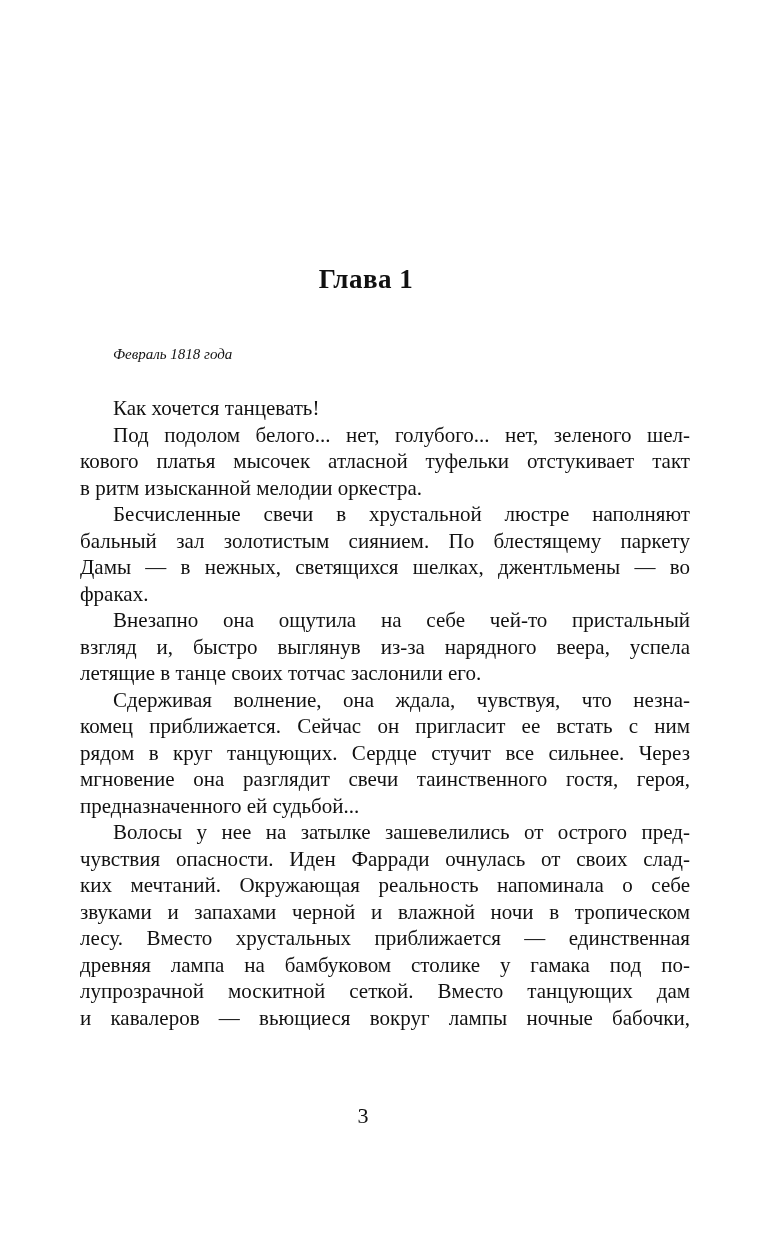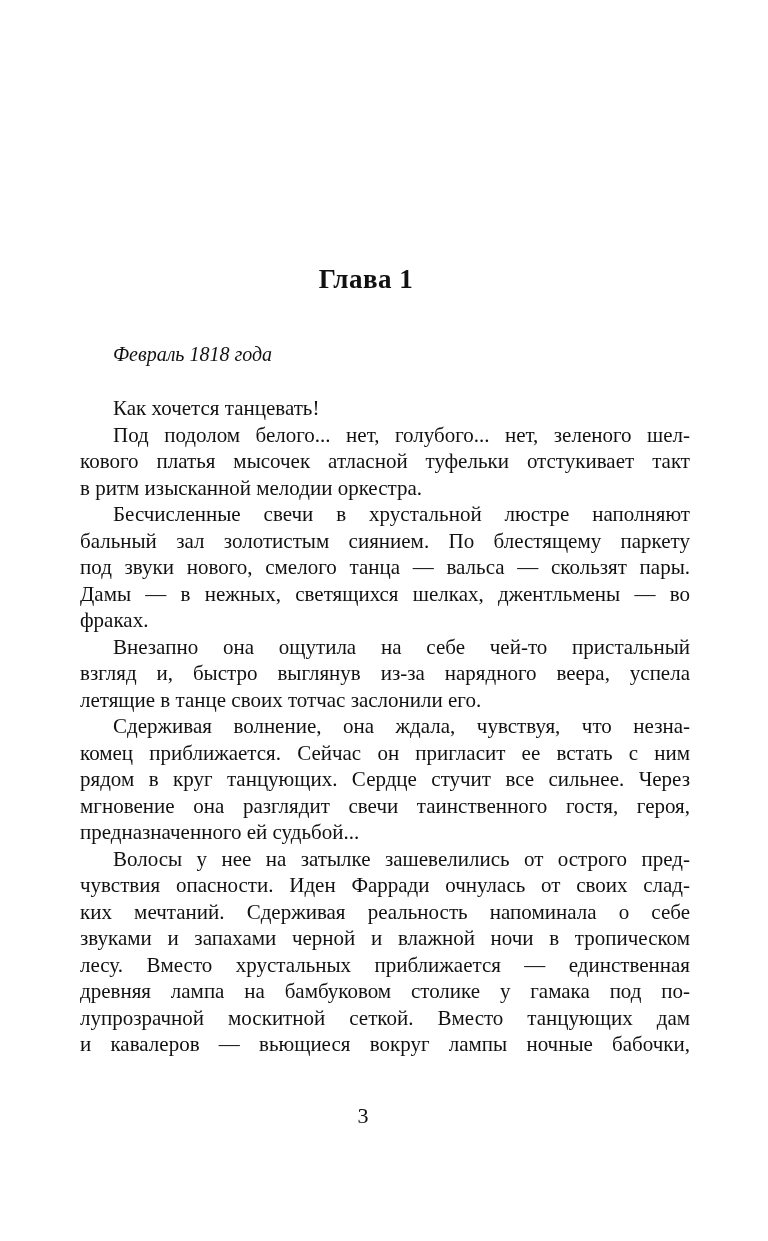--- a/index.html
+++ b/index.html
@@ -32,21 +32,21 @@
     font-size: 27px;
     font-weight: 700;
     letter-spacing: 0.5px;
     line-height: 32px;
   }
   .date-line {
     position: absolute;
     top: 341px;
     left: 113px;                  
     font-style: italic;
-    font-size: 20px;
+    font-size: 15px;
     line-height: 26.5px;
     white-space: nowrap;
   }
   .body-text {
     position: absolute;
     top: 395px;
     left: 80px;
     width: 610px;
     font-size: 21px;
     line-height: 26.5px;
@@ -89,40 +89,39 @@
         <div class="text-line first-line">Как хочется танцевать!</div>
       </div>
       <div class="paragraph">
         <div class="text-line first-line justified">Под подолом белого... нет, голубого... нет, зеленого шел-</div>
         <div class="text-line justified">кового платья мысочек атласной туфельки отстукивает такт</div>
         <div class="text-line">в ритм изысканной мелодии оркестра.</div>
       </div>
       <div class="paragraph">
         <div class="text-line first-line justified">Бесчисленные свечи в хрустальной люстре наполняют</div>
         <div class="text-line justified">бальный зал золотистым сиянием. По блестящему паркету</div>
-        <div class="text-line justified">под звуки нового, смелого танца — вальса — скользят пары.</div>
         <div class="text-line justified">Дамы — в нежных, светящихся шелках, джентльмены — во</div>
         <div class="text-line">фраках.</div>
       </div>
       <div class="paragraph">
         <div class="text-line first-line justified">Внезапно она ощутила на себе чей-то пристальный</div>
         <div class="text-line justified">взгляд и, быстро выглянув из-за нарядного веера, успела</div>
         <div class="text-line">летящие в танце своих тотчас заслонили его.</div>
       </div>
       <div class="paragraph">
         <div class="text-line first-line justified">Сдерживая волнение, она ждала, чувствуя, что незна-</div>
         <div class="text-line justified">комец приближается. Сейчас он пригласит ее встать с ним</div>
         <div class="text-line justified">рядом в круг танцующих. Сердце стучит все сильнее. Через</div>
         <div class="text-line justified">мгновение она разглядит свечи таинственного гостя, героя,</div>
         <div class="text-line">предназначенного ей судьбой...</div>
       </div>
       <div class="paragraph">
         <div class="text-line first-line justified">Волосы у нее на затылке зашевелились от острого пред-</div>
         <div class="text-line justified">чувствия опасности. Иден Фарради очнулась от своих слад-</div>
-        <div class="text-line justified">ких мечтаний. Сдерживая реальность напоминала о себе</div>
+        <div class="text-line justified">ких мечтаний. Окружающая реальность напоминала о себе</div>
         <div class="text-line justified">звуками и запахами черной и влажной ночи в тропическом</div>
         <div class="text-line justified">лесу. Вместо хрустальных приближается — единственная</div>
         <div class="text-line justified">древняя лампа на бамбуковом столике у гамака под по-</div>
         <div class="text-line justified">лупрозрачной москитной сеткой. Вместо танцующих дам</div>
         <div class="text-line justified">и кавалеров — вьющиеся вокруг лампы ночные бабочки,</div>
       </div>
     </div>
 
   <div class="page-number">3</div>
 </div>

